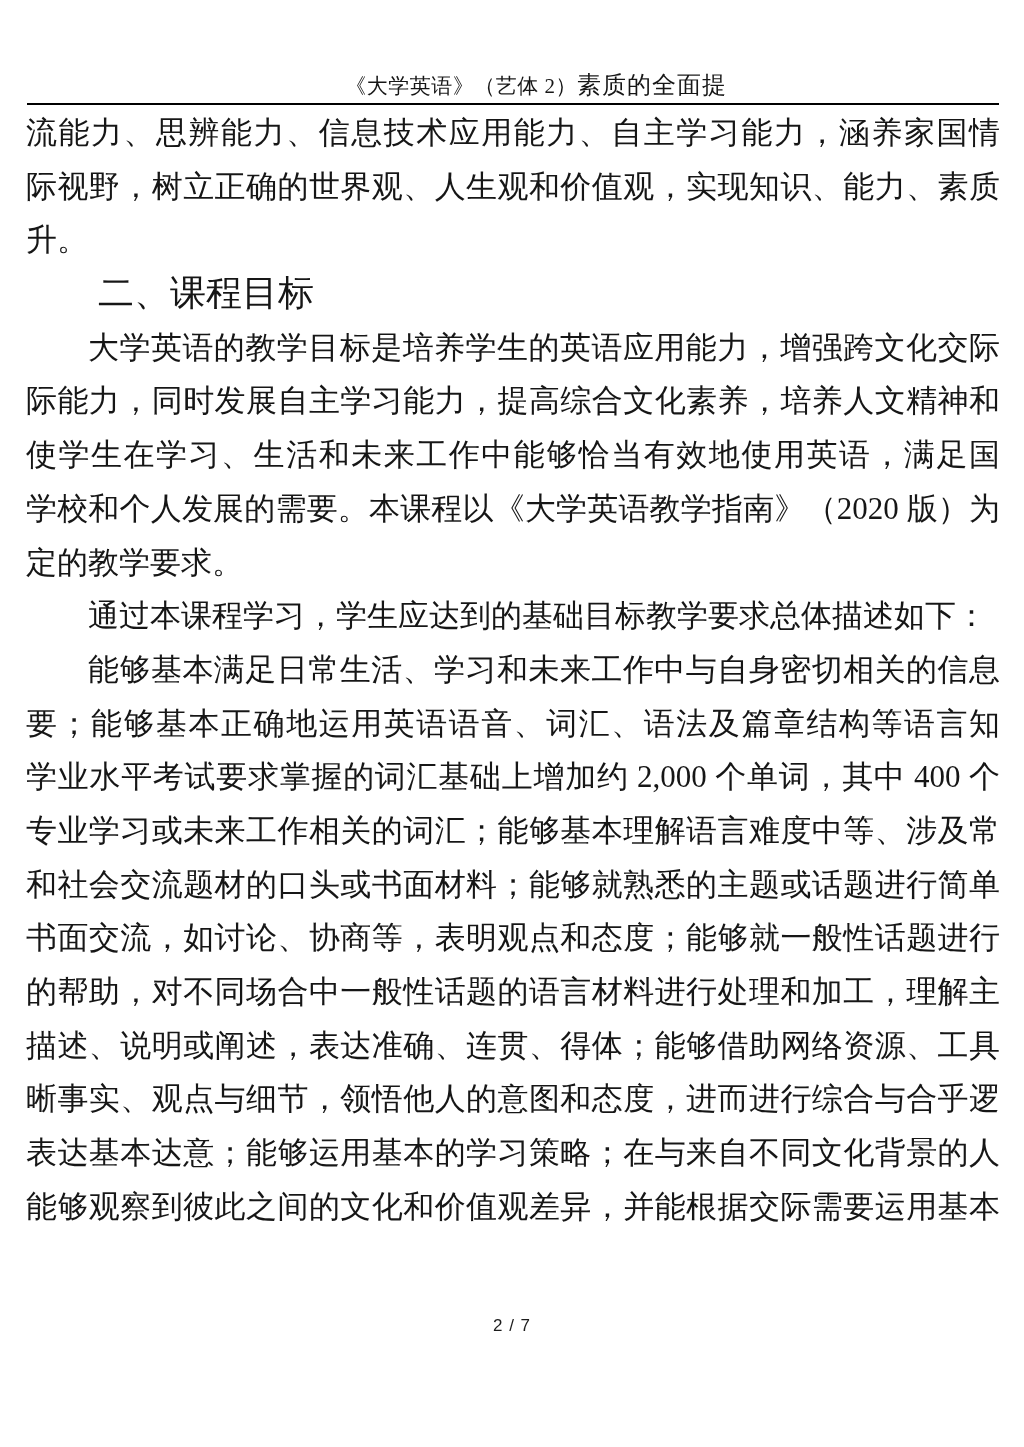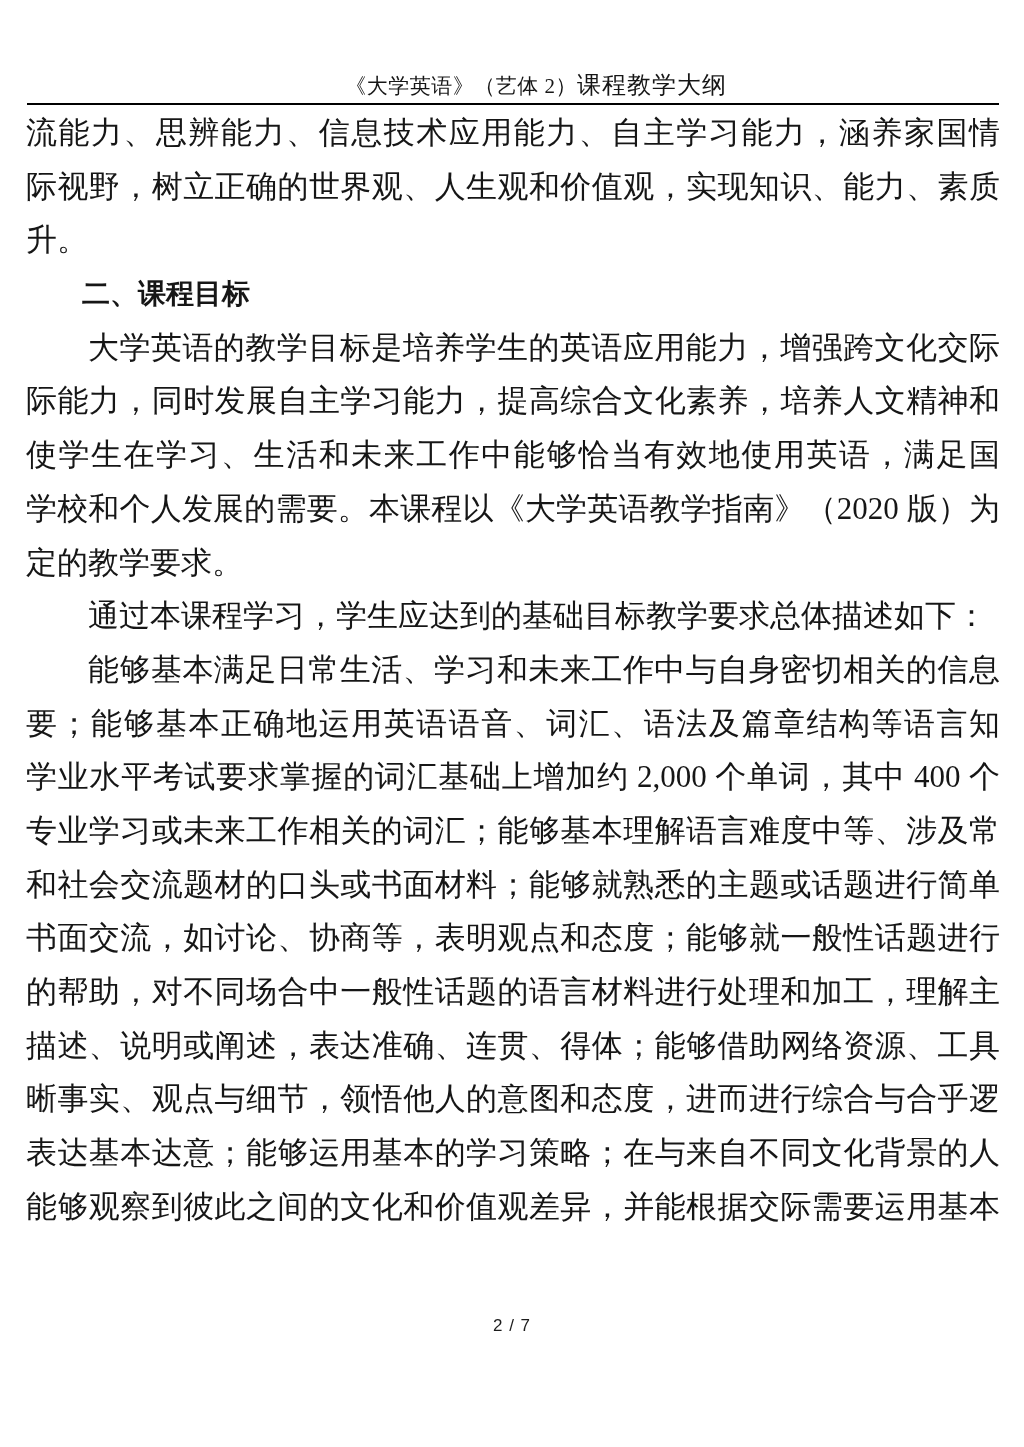--- a/index.html
+++ b/index.html
@@ -36,40 +36,40 @@
     font-size: 31px;
     line-height: 53.7px;
     height: 53.7px;
     overflow: hidden;
     text-align: justify;
     text-align-last: justify;
     text-justify: inter-character;
   }
   .line.end    { text-align-last: left; }
   .line.indent { text-indent: 2em; }
-  .line.heading { font-weight: bold; font-size: 28px; }
+  .line.heading { font-weight: normal; font-size: 36px; }
   .footer {
     position: absolute;
     top: 1316px;
     left: 0;
     width: 100%;
     text-align: center;
     font-family: "Liberation Sans", "DejaVu Sans", sans-serif;
     font-size: 17px;
     color: #1c1c1c;
     letter-spacing: 1px;
   }
 </style>
 </head>
 <body>
 
 <div class="page">
 
   <div class="header">
-    <span class="title-prefix">《大学英语》（艺体 2）</span><span class="title-main">课程教学大纲</span>
+    <span class="title-prefix">《大学英语》（艺体 2）</span><span class="title-main">素质的全面提</span>
   </div>
   <div class="header-rule"></div>
 
   <div class="doc-body">
 
     <p class="para">
       <span class="line">流能力、思辨能力、信息技术应用能力、自主学习能力，涵养家国情怀，富有国</span>
       <span class="line">际视野，树立正确的世界观、人生观和价值观，实现知识、能力、素质的全面提</span>
       <span class="line end">升。</span>
     </p>

